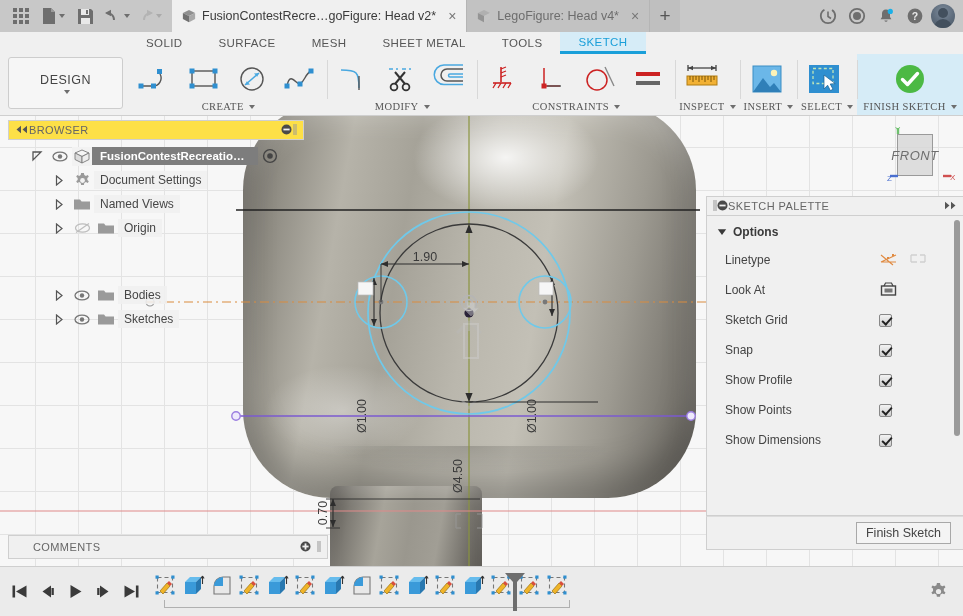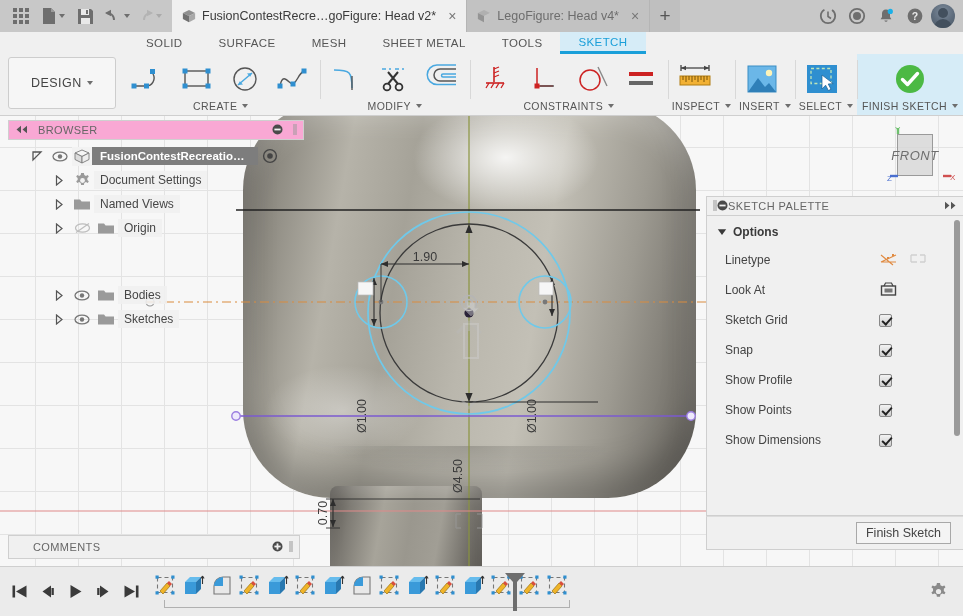--- a/index.html
+++ b/index.html
@@ -67,23 +67,23 @@
   .rtab.active { color: #1a9fd9; background: #d6ecf7; border-bottom: 3px solid #1a9fd9; }
 
   .ribbon {
     position: absolute; top: 54px; left: 0; width: 963px; height: 62px;
     background: #f0f0f0; display: flex; align-items: stretch;
     border-bottom: 1px solid #cfcfcf;
   }
   .design-box {
     width: 118px; margin: 3px 6px 6px 8px; border: 1px solid #cdcdcd; background: #f6f6f6;
     border-radius: 3px; display: flex; align-items: center; justify-content: center;
-    font-size: 12.5px; color: #444; letter-spacing: .5px; cursor: pointer; gap: 3px;
-  }
-  .rgroup { display: flex; flex-direction: column; justify-content: space-between; padding: 3px 4px 2px; position: relative; }
+    font-size: 12.5px; color: #444; letter-spacing: .5px; cursor: pointer; gap: 3px; flex-direction: column;
+  }
+  .rgroup { display: flex; flex-direction: column; justify-content: space-between; padding: 3px 4px 2px; position: relative; font-family: Liberation Serif, serif; }
   .rgroup + .rgroup::before {
     content:""; position:absolute; left:0; top:6px; bottom:16px; width:1px; background:#d8d8d8;
   }
   .rgroup .tools { display: flex; align-items: center; gap: 2px; flex: 1; }
   .rgroup .gname {
     text-align: center; font-size: 10.5px; color: #555; letter-spacing: .4px;
     display: flex; align-items: center; justify-content: center; gap: 3px; padding-bottom: 1px;
   }
   .tool { width: 46px; height: 36px; display: flex; align-items: center; justify-content: center; cursor: pointer; border-radius: 2px; }
   .finish-group { background: #d6ecf7; }
@@ -133,22 +133,22 @@
     background: rgba(214,214,214,.78); border: 1px solid #9a9a9a;
     display: flex; align-items: center; justify-content: center;
     font-size: 13px; color: #6e6e6e; letter-spacing: .5px; font-style: italic;
   }
 
   
   .browser {
     position: absolute; left: 8px; top: 120px; width: 296px; z-index: 10;
   }
   .browser-head {
-    height: 20px; background: #f9a8d4; border: 1px solid #cfcfcf;
-    display: flex; align-items: center; padding: 0 6px; gap: 10px;
+    height: 20px; background: #fde047; border: 1px solid #cfcfcf;
+    display: flex; align-items: center; padding: 0 6px; gap: 1px;
     font-size: 11px; color: #666; letter-spacing: .4px;
   }
   .browser-head .spacer { flex: 1; }
   .tree { padding-top: 4px; }
   .trow { display: flex; align-items: center; height: 24px; font-size: 12px; }
   .trow .twist { width: 22px; display: flex; align-items: center; justify-content: center; cursor: pointer; }
   .trow .eye { width: 24px; display: flex; align-items: center; justify-content: center; cursor: pointer; }
   .trow .ficon { width: 24px; display: flex; align-items: center; justify-content: center; }
   .trow .tlabel { padding: 2px 6px; background: rgba(240,240,240,.88); color: #464646; }
   .root-row { margin-left: 18px; }
@@ -192,21 +192,21 @@
     background: #f0f0f0; border: 1px solid #cfcfcf; border-right: none; border-top: 1px solid #dcdcdc;
     height: 34px; display: flex; align-items: center; justify-content: flex-end; padding-right: 12px;
   }
   .finish-btn {
     border: 1px solid #a8a8a8; background: #f4f4f4; padding: 3px 9px;
     font-size: 12.5px; color: #444; cursor: pointer;
   }
 
   
   .comments {
-    position: absolute; left: 8px; top: 535px; width: 292px; height: 24px;
+    position: absolute; left: 8px; top: 535px; width: 320px; height: 24px;
     background: #f0f0f0; border: 1px solid #cfcfcf;
     display: flex; align-items: center; padding: 0 6px; gap: 6px;
     font-size: 11px; color: #666; letter-spacing: .4px; z-index: 10;
   }
   .comments .spacer { flex: 1; }
 
   
   .timeline {
     position: absolute; left: 0; top: 566px; width: 963px; height: 50px;
     background: #ebebeb; border-top: 1px solid #cfcfcf;

